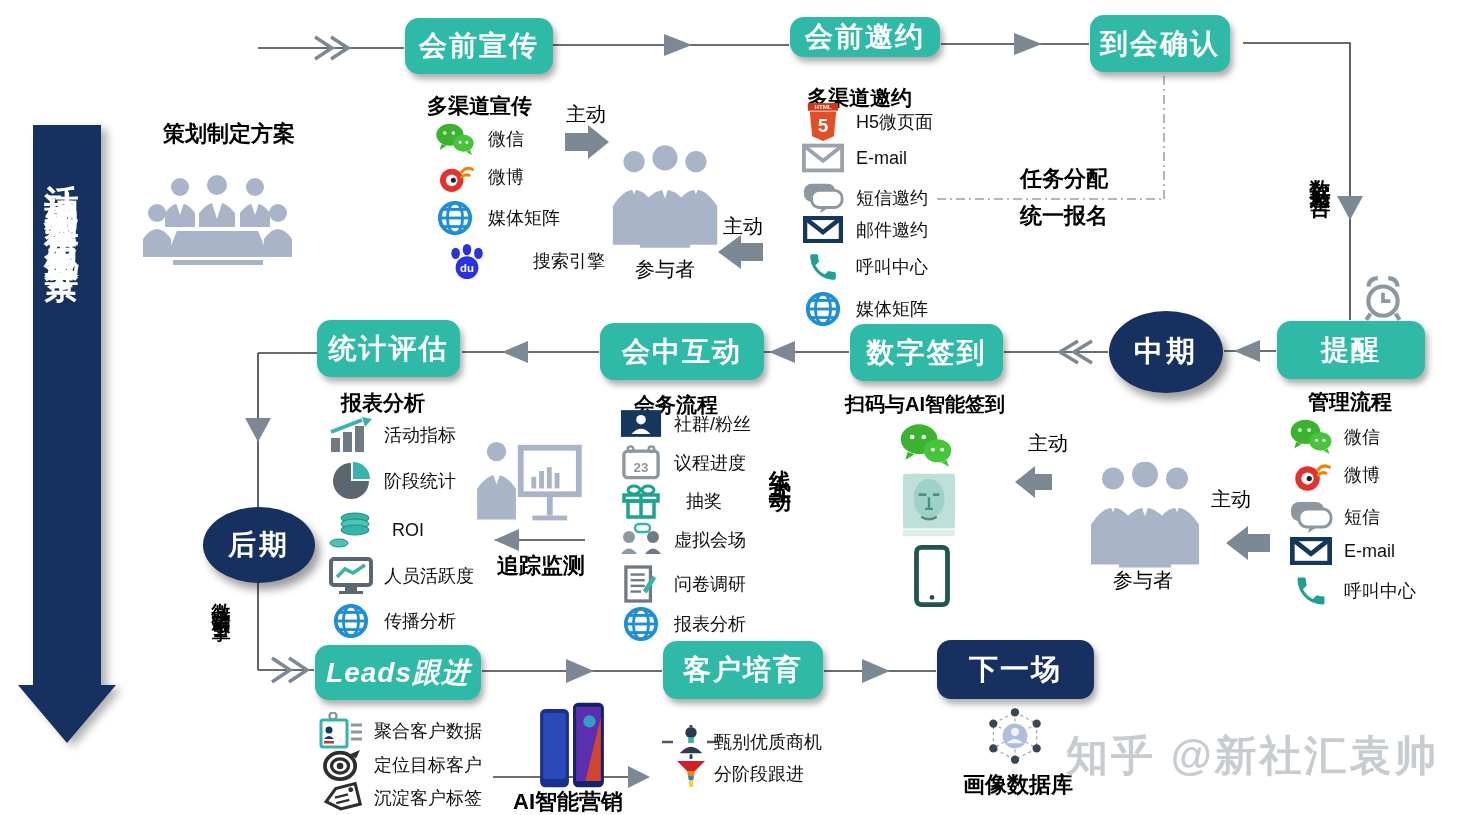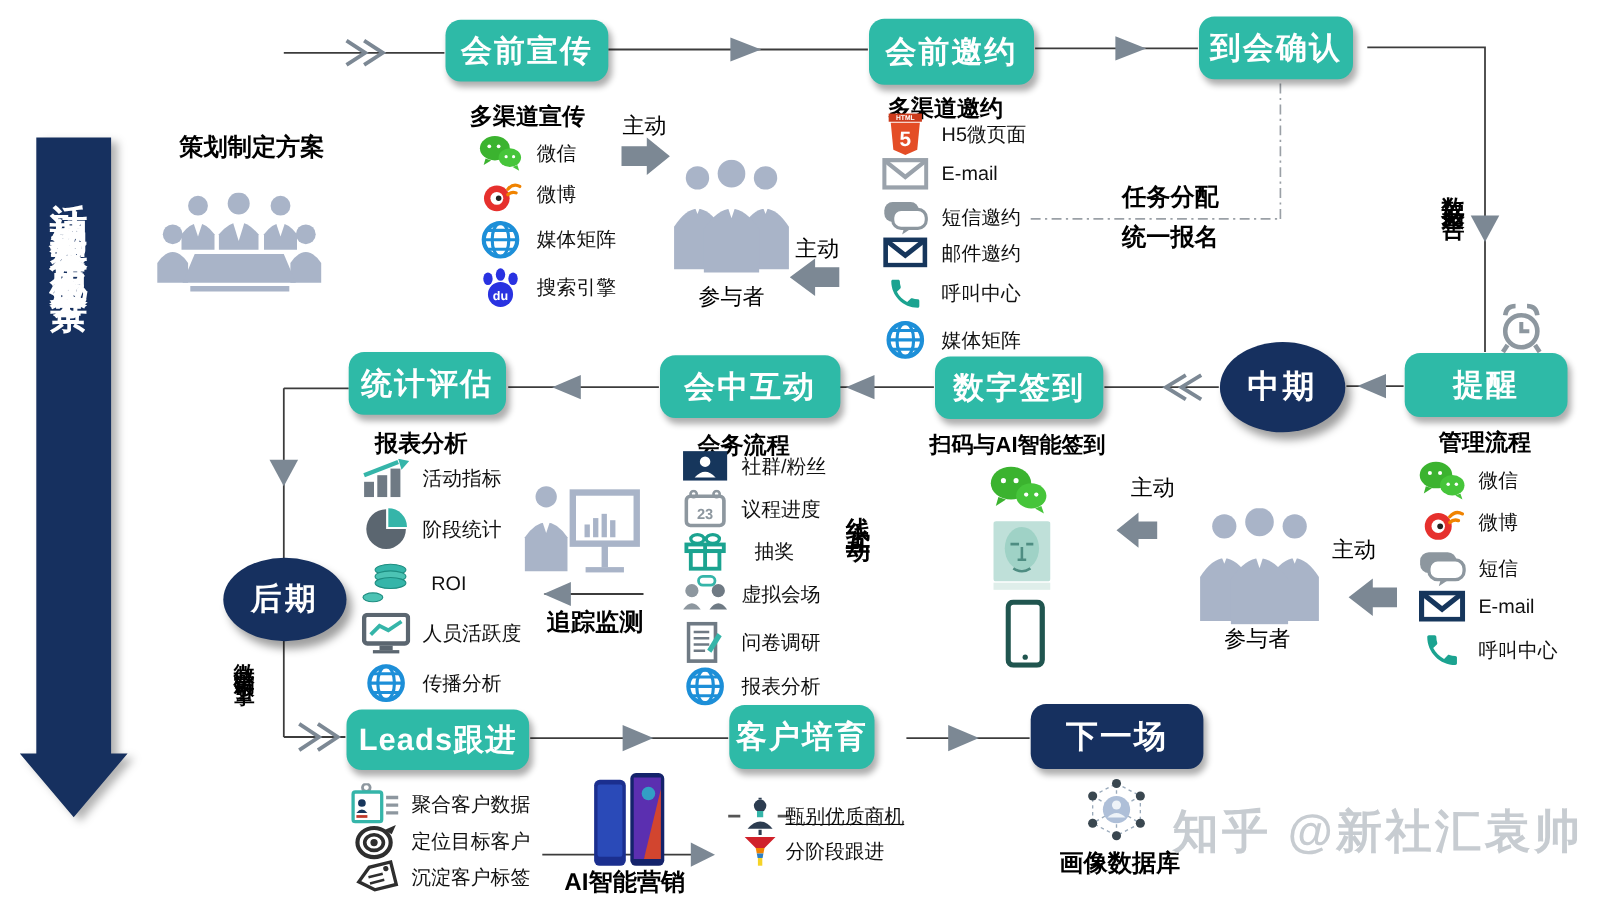--- a/index.html
+++ b/index.html
@@ -84,28 +84,28 @@
 
   <svg class="gfx" style="left:10px;top:115px;filter:drop-shadow(6px 4px 4px rgba(0,0,0,.3));" width="120" height="640">
     <polygon points="23,10 91,10 91,570 106,570 57,628 8,570 23,570" fill="#16305f"></polygon>
   </svg>
   <div class="banner-text" style="left:39px;top:158px;">活动场景数字信息化服务全景</div>
 
   <div class="node stage" style="left:1109px;top:311px;width:114px;height:82px;">中期</div>
   <div class="node stage" style="left:203px;top:507px;width:112px;height:76px;font-size:28px;">后期</div>
 
   <div class="node proc" style="left:405px;top:18px;width:148px;height:56px;">会前宣传</div>
-  <div class="node proc" style="left:790px;top:17px;width:150px;height:60px;">会前邀约</div>
+  <div class="node proc" style="left:790px;top:17px;width:150px;height:40px;">会前邀约</div>
   <div class="node proc" style="left:1090px;top:15px;width:140px;height:57px;">到会确认</div>
   <div class="node proc" style="left:1277px;top:321px;width:148px;height:58px;">提醒</div>
   <div class="node proc" style="left:850px;top:324px;width:153px;height:57px;">数字签到</div>
   <div class="node proc" style="left:600px;top:323px;width:164px;height:57px;">会中互动</div>
   <div class="node proc" style="left:317px;top:320px;width:143px;height:57px;">统计评估</div>
-  <div class="node proc" style="left:315px;top:645px;width:166px;height:55px;letter-spacing:1px;">Leads跟进</div>
-  <div class="node proc" style="left:663px;top:641px;width:132px;height:58px;">客户培育</div>
+  <div class="node proc" style="left:315px;top:645px;width:166px;height:55px;letter-spacing:1px;font-style:italic;">Leads跟进</div>
+  <div class="node proc" style="left:663px;top:641px;width:160px;height:58px;">客户培育</div>
   <div class="node navybox" style="left:937px;top:640px;width:157px;height:59px;">下一场</div>
 
   <div class="note b" style="left:163px;top:119px;font-size:22px;">策划制定方案</div>
   <div class="note b" style="left:1020px;top:164px;font-size:22px;">任务分配</div>
   <div class="note b" style="left:1020px;top:201px;font-size:22px;">统一报名</div>
   <div class="vtext" style="left:1306px;top:162px;font-size:21px;letter-spacing:6px;">数据整合</div>
   <div class="note" style="left:566px;top:101px;font-size:20px;">主动</div>
   <div class="note" style="left:723px;top:213px;font-size:20px;">主动</div>
   <div class="note" style="left:635px;top:256px;font-size:20px;">参与者</div>
   <div class="note b" style="left:845px;top:391px;font-size:20px;">扫码与AI智能签到</div>
@@ -156,21 +156,21 @@
         <svg width="38" height="38" viewBox="0 0 40 40">
           <circle cx="20" cy="20" r="16" fill="none" stroke="#1d8fd8" stroke-width="4"></circle>
           <ellipse cx="20" cy="20" rx="8" ry="16" fill="none" stroke="#1d8fd8" stroke-width="3"></ellipse>
           <line x1="4" y1="20" x2="36" y2="20" stroke="#1d8fd8" stroke-width="3"></line>
           <line x1="7" y1="11" x2="33" y2="11" stroke="#1d8fd8" stroke-width="3"></line>
           <line x1="7" y1="29" x2="33" y2="29" stroke="#1d8fd8" stroke-width="3"></line>
         </svg>
       </span>
     <span class="lbl">媒体矩阵</span>
   </div>
-  <div class="li" style="left:432px;top:242px;">
+  <div class="li" style="left:444px;top:242px;gap:33px;">
     <span class="ic">
         <svg width="38" height="38" viewBox="0 0 40 40">
           <ellipse cx="8" cy="12" rx="4.5" ry="6" fill="#2932e1"></ellipse>
           <ellipse cx="20" cy="8" rx="4.5" ry="6" fill="#2932e1"></ellipse>
           <ellipse cx="32" cy="12" rx="4.5" ry="6" fill="#2932e1"></ellipse>
           <circle cx="20" cy="27" r="12" fill="#2932e1"></circle>
           <text x="20" y="32" font-size="12" fill="#fff" text-anchor="middle" font-weight="bold" font-family="Liberation Sans, sans-serif">du</text>
         </svg>
       </span>
     <span class="lbl">搜索引擎</span>
@@ -451,21 +451,21 @@
             <path d="M7 17 L20 6 H41 V28 H20 Z" fill="none" stroke="#2e2e2e" stroke-width="3.2"></path>
             <circle cx="35" cy="11" r="2.5" fill="#2e2e2e"></circle>
             <line x1="17" y1="15" x2="31" y2="15" stroke="#2e2e2e" stroke-width="2.4"></line>
             <line x1="17" y1="21" x2="31" y2="21" stroke="#2e2e2e" stroke-width="2.4"></line>
           </g>
         </svg>
       </span>
     <span class="lbl">沉淀客户标签</span>
   </div>
 
-  <div class="li" style="left:672px;top:725px;text-decoration:underline;">
+  <div class="li" style="left:672px;top:725px;">
     <span class="ic" style="width:38px;">
         <svg width="34" height="34" viewBox="0 0 36 36">
           <circle cx="18" cy="8" r="6" fill="#2c3c50"></circle>
           <path d="M6 30 Q18 16 30 30 Z" fill="#2c3c50"></path>
           <rect x="15" y="13" width="6" height="6" fill="#35b5a9"></rect>
           <line x1="18" y1="0" x2="18" y2="2" stroke="#2c3c50" stroke-width="3"></line>
           <line x1="18" y1="31" x2="18" y2="36" stroke="#2c3c50" stroke-width="3"></line>
         </svg>
       </span>
     <span class="lbl" style="margin-left:4px;">甄别优质商机</span>

